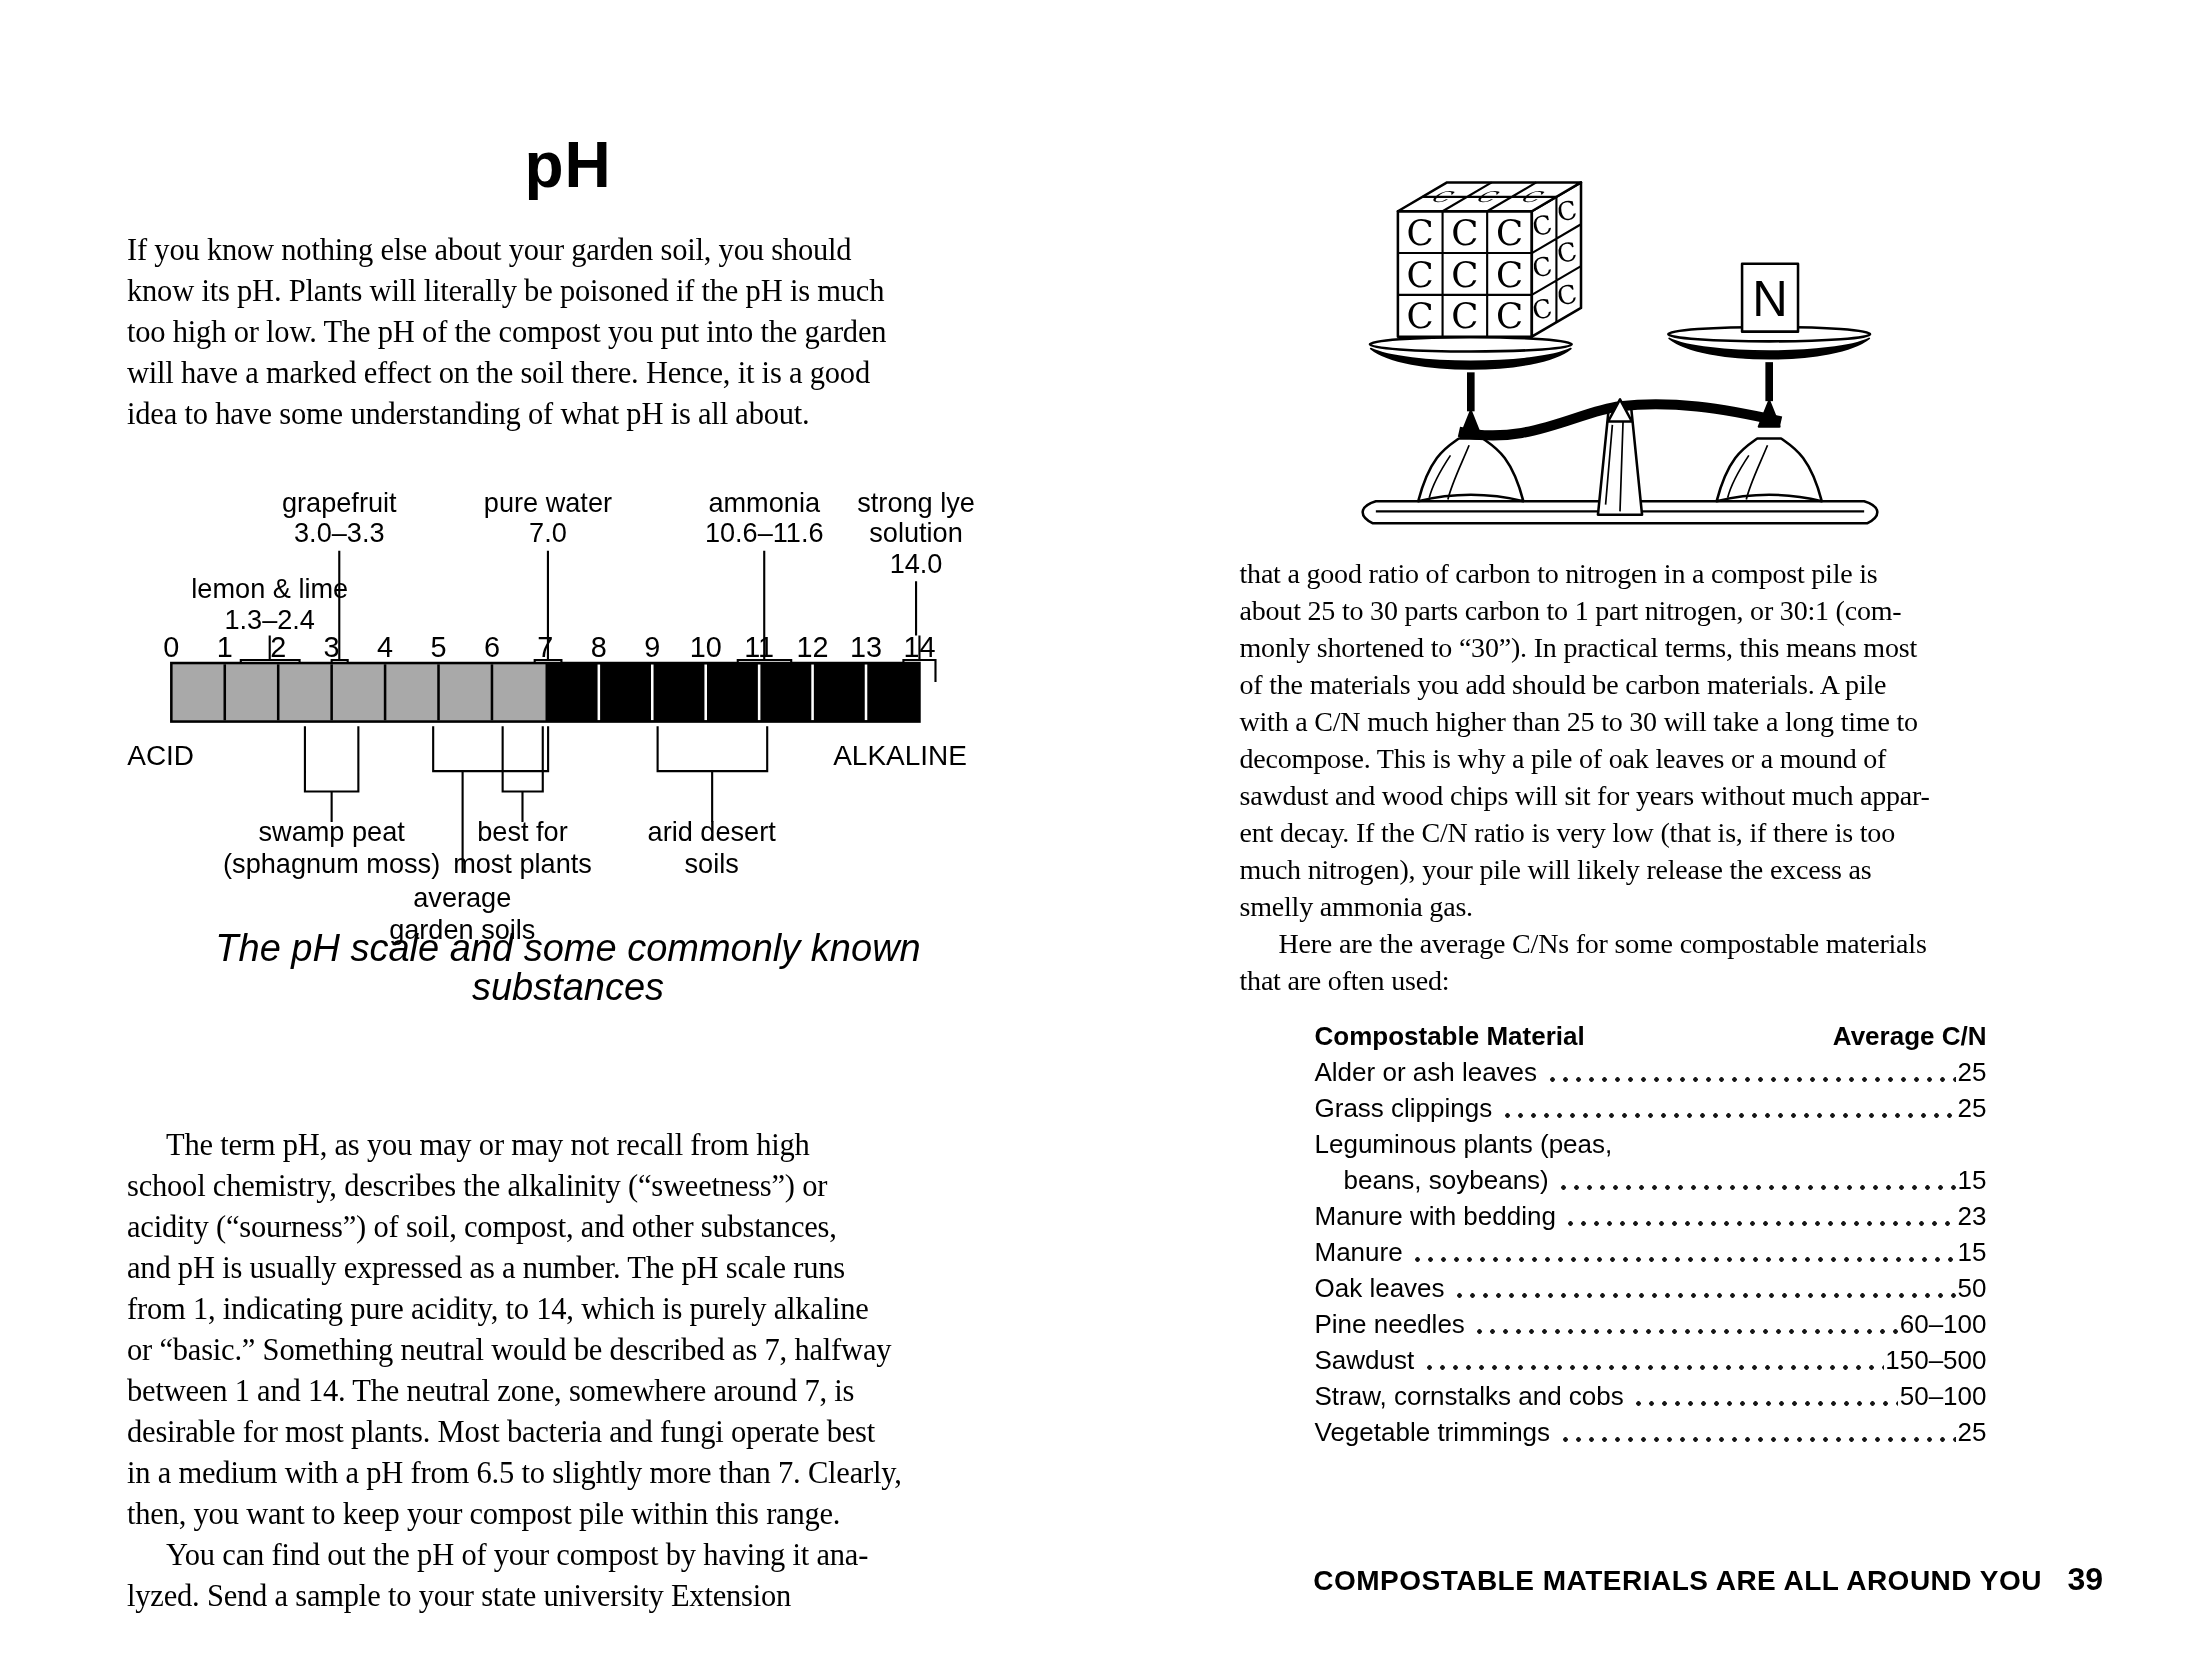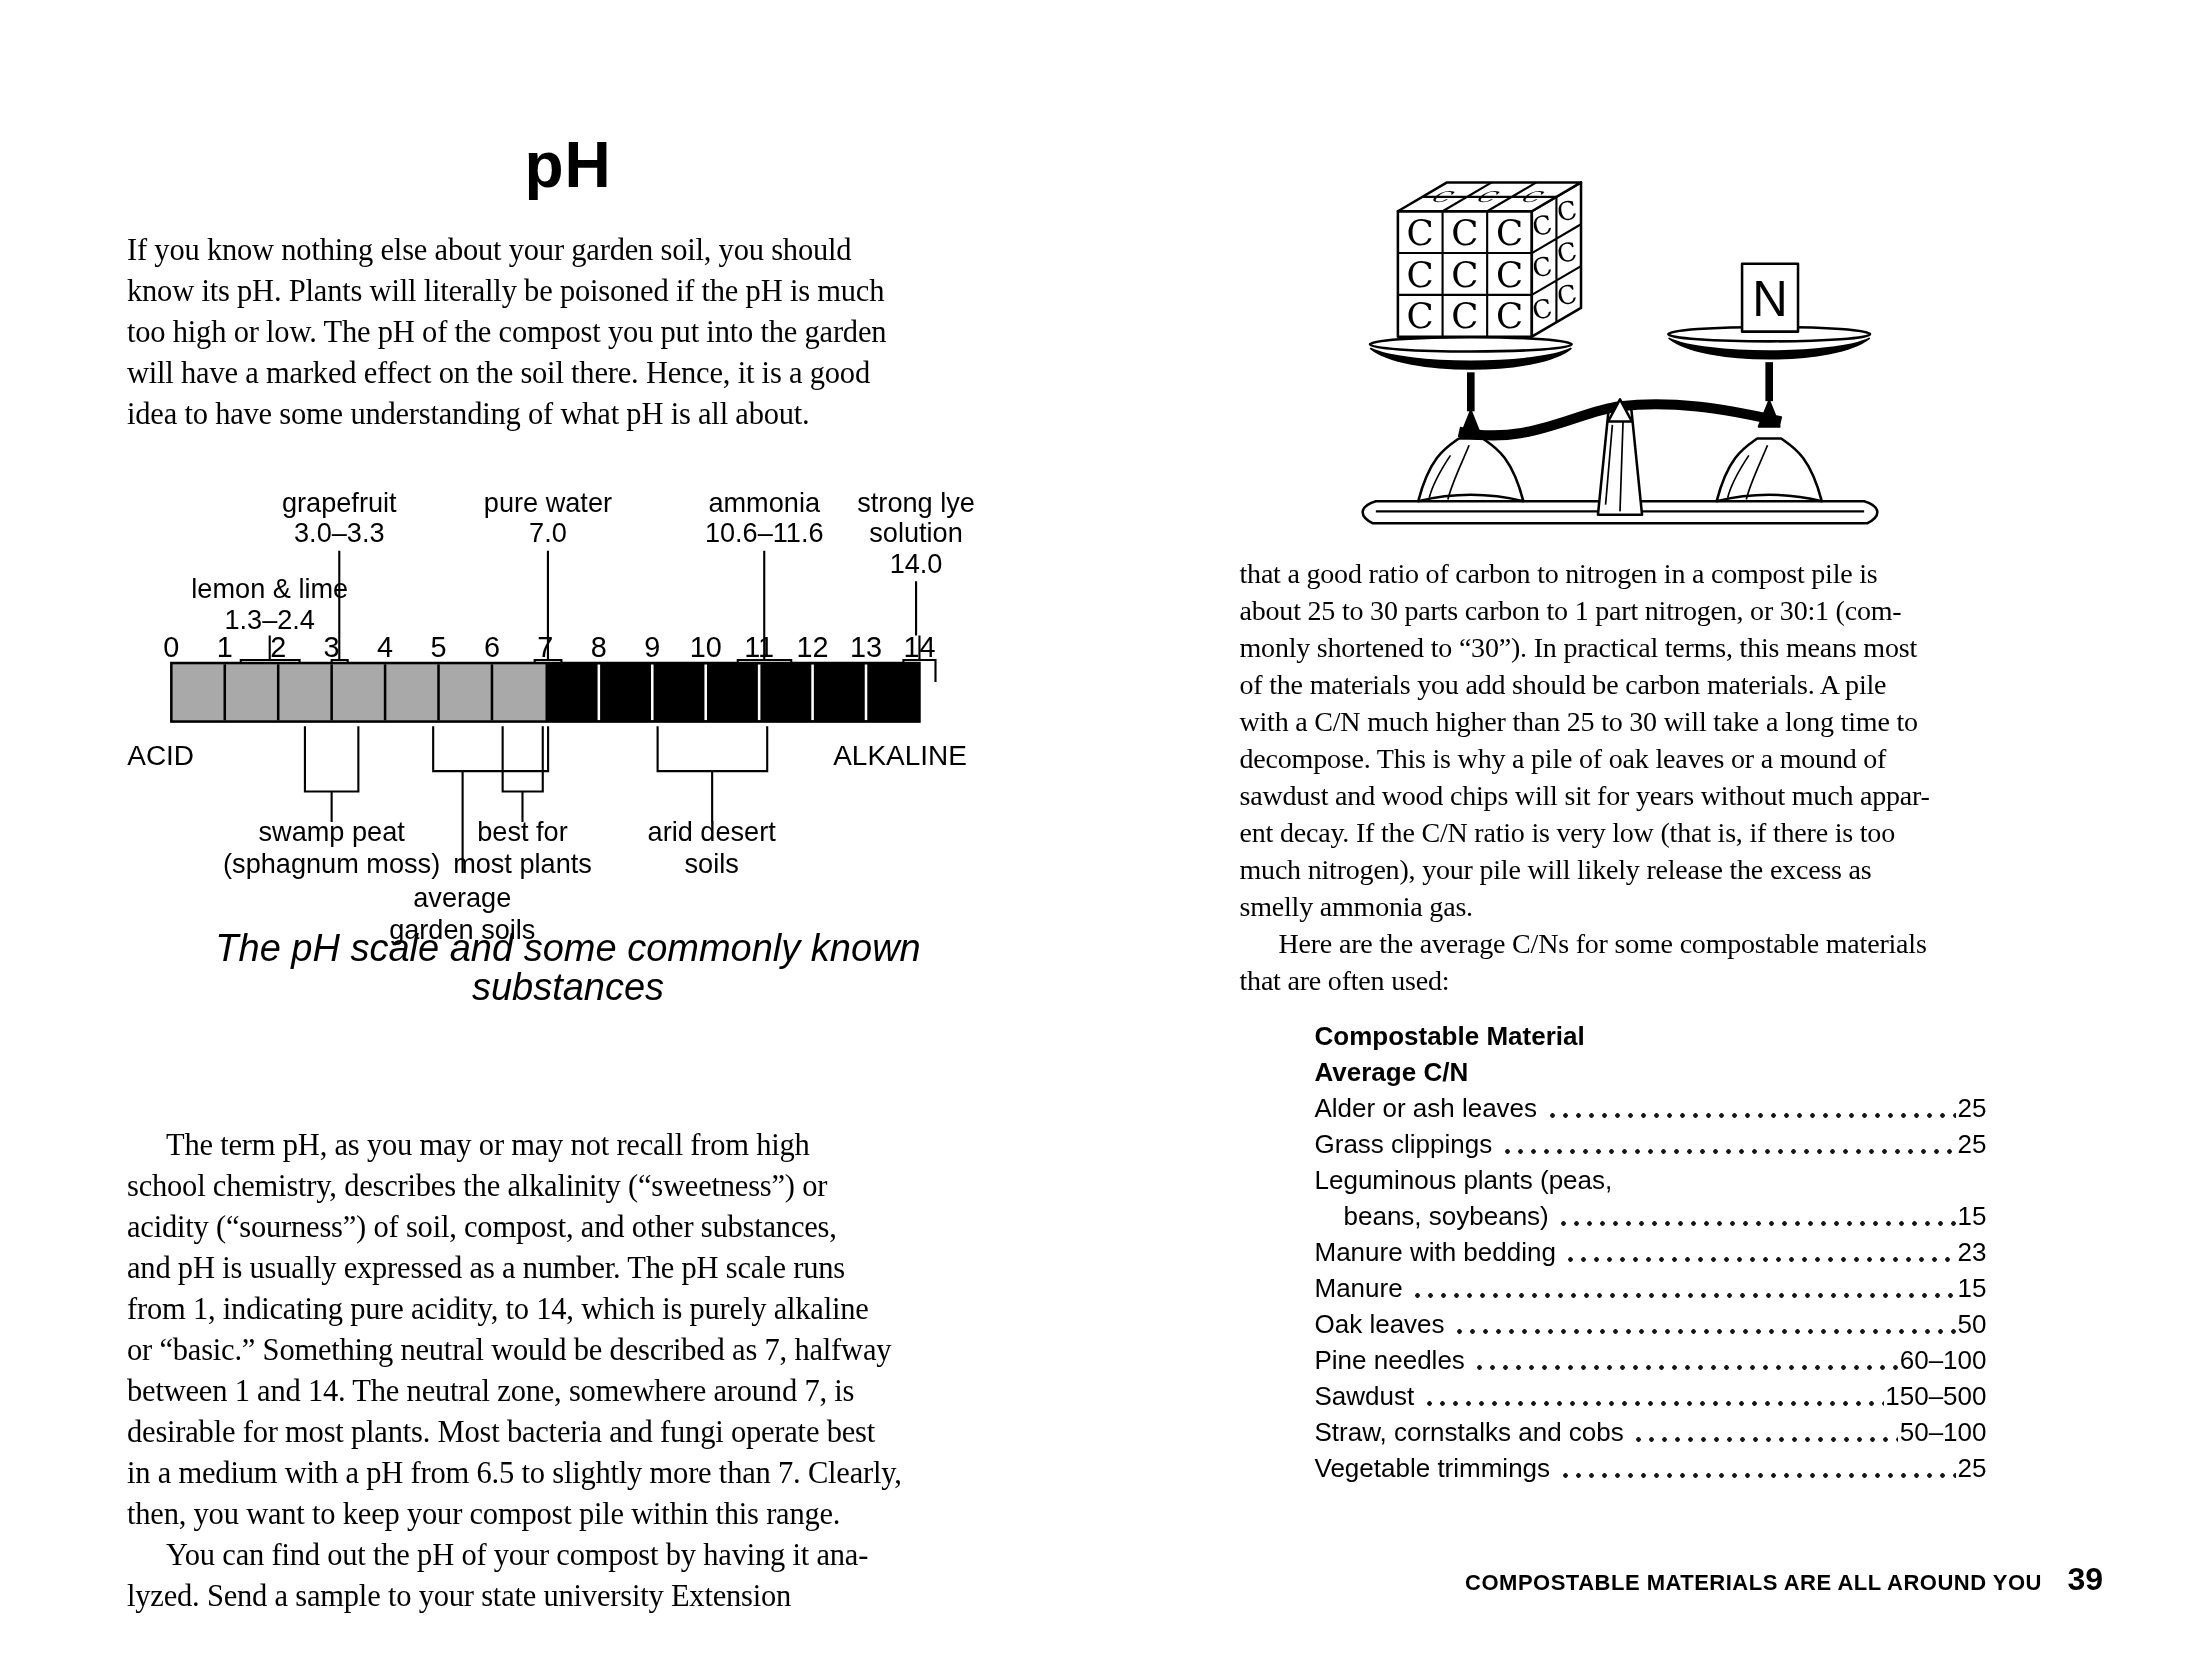--- a/index.html
+++ b/index.html
@@ -39,35 +39,35 @@
 
   
   #balance-figure{margin:0 0 0 83px;}
   #balance-svg{display:block;width:594px;height:373px;}
   #cn-para{margin-top:25.4px;}
 
   .cn-table{
     font-family:"Liberation Sans",sans-serif;font-size:26px;line-height:36px;
     width:672px;margin:18.7px 0 0 75px;
   }
-  .cn-header{display:flex;justify-content:space-between;font-weight:bold;flex-direction:column;}
+  .cn-header{display:flex;justify-content:space-between;font-weight:bold;}
   .cn-line{display:flex;}
   .cn-cont{padding-left:29px;}
   .leader{
     flex:1;align-self:stretch;margin:0 1.7px 0 8.5px;
     background-image:radial-gradient(circle,#161616 2px,transparent 2.5px);
     background-size:13px 6.8px;background-repeat:repeat-x;
     background-position:left bottom 7.6px;
   }
   .page-footer{
     position:absolute;right:102px;bottom:56px;
     font-family:"Liberation Sans",sans-serif;font-weight:bold;
     display:flex;align-items:baseline;
   }
-  .running-head{font-size:22px;letter-spacing:0.5px;}
+  .running-head{font-size:28px;letter-spacing:0.5px;}
   .page-number{font-size:32px;margin-left:25.4px;text-align:right;}
 </style>
 </head>
 <body>
 
 <div class="spread">
 
   <section class="page left">
     <h1 class="page-title">pH</h1>
 

